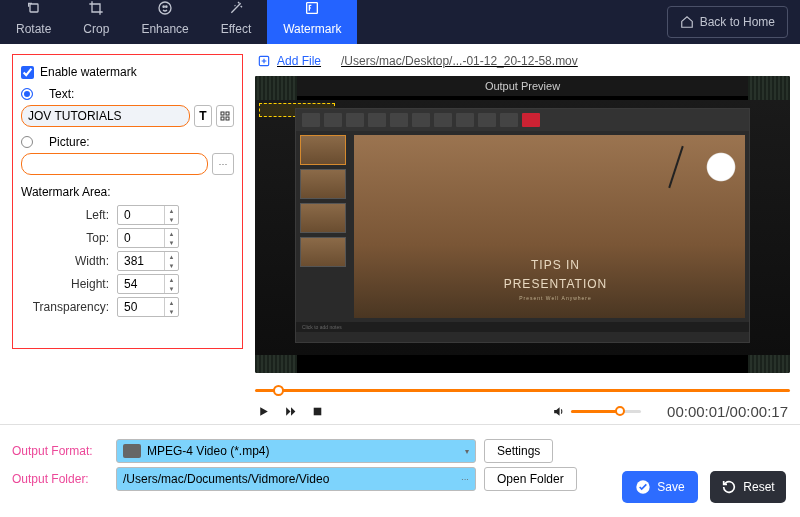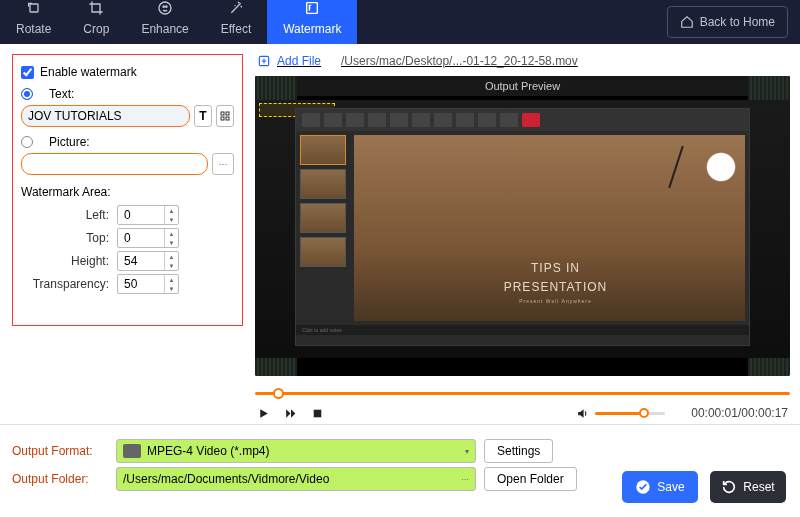--- a/index.html
+++ b/index.html
@@ -59,25 +59,25 @@
 .timeline { height: 18px; position: relative; margin: 8px 0 4px 0; }
 .tl-track { position: absolute; top: 8px; left: 0; right: 0; height: 3px; background: #ff7a00; border-radius: 2px; }
 .tl-handle { position: absolute; top: 4px; left: 18px; width: 11px; height: 11px; border-radius: 50%; background: #fff; border: 2px solid #ff7a00; }
 .controls-row { display: flex; align-items: center; padding: 0 2px 4px 2px; gap: 14px; }
 .pbtn { cursor: pointer; color: #222; }
 .pbtn svg { width: 13px; height: 13px; display: block; }
 .vol-wrap { margin-left: auto; display: flex; align-items: center; gap: 6px; }
 .vol-track { width: 70px; height: 3px; background: #ddd; position: relative; border-radius: 2px; }
 .vol-fill { position: absolute; left: 0; top: 0; bottom: 0; width: 65%; background: #ff7a00; border-radius: 2px; }
 .vol-knob { position: absolute; left: 63%; top: -4px; width: 10px; height: 10px; border-radius: 50%; background: #fff; border: 2px solid #ff7a00; }
-.time-disp { color: #444; font-size: 12px; margin-left: 20px; }
+.time-disp { color: #444; font-size: 15px; margin-left: 20px; }
 .bottom { border-top: 1px solid #e0e0e0; padding: 10px 12px; }
 .out-row { display: flex; align-items: center; margin: 4px 0; gap: 8px; }
-.out-label { width: 96px; color: #c2410c; }
-.sel-box { flex: 0 0 360px; height: 24px; border: 1px solid #bbb; border-radius: 3px; display: flex; align-items: center; padding: 0 6px; gap: 6px; background: #bef264; }
+.out-label { width: 96px; color: #ec4899; }
+.sel-box { flex: 0 0 360px; height: 24px; border: 1px solid #bbb; border-radius: 3px; display: flex; align-items: center; padding: 0 6px; gap: 6px; background: #7dd3fc; }
 .sel-box.long { flex: 0 0 360px; }
 .sel-icon { width: 18px; height: 14px; background: #666; border-radius: 2px; }
 .sel-chev { margin-left: auto; font-size: 8px; color: #666; }
 .small-btn { height: 24px; padding: 0 12px; border: 1px solid #bbb; border-radius: 3px; display: flex; align-items: center; background: #fff; cursor: pointer; }
 .big-btn { height: 32px; width: 76px; border-radius: 5px; display: flex; align-items: center; justify-content: center; gap: 6px; cursor: pointer; color: #fff; font-size: 13px; }
 .big-btn.blue { background: #2d6cff; }
 .big-btn.dark { background: #2c2f38; }
 .big-btn svg { width: 16px; height: 16px; }
 .actions-col { position: absolute; right: 14px; bottom: 14px; display: flex; gap: 12px; }
 </style>
@@ -177,20 +177,30 @@
           <div class="num-label">Top:</div>
           <div class="num-input">
             <span>0</span>
             <div class="spinner">
               <div class="b">▲</div>
               <div class="b">▼</div>
             </div>
           </div>
         </div>
       <div class="num-row">
+          <div class="num-label">Width:</div>
+          <div class="num-input">
+            <span>381</span>
+            <div class="spinner">
+              <div class="b">▲</div>
+              <div class="b">▼</div>
+            </div>
+          </div>
+        </div>
+      <div class="num-row">
           <div class="num-label">Height:</div>
           <div class="num-input">
             <span>54</span>
             <div class="spinner">
               <div class="b">▲</div>
               <div class="b">▼</div>
             </div>
           </div>
         </div>
       <div class="num-row">

